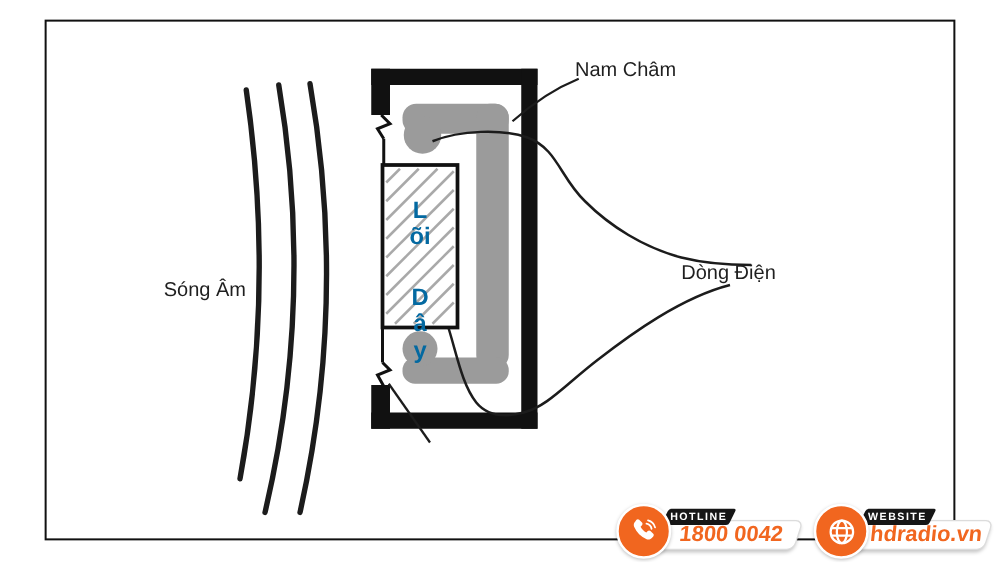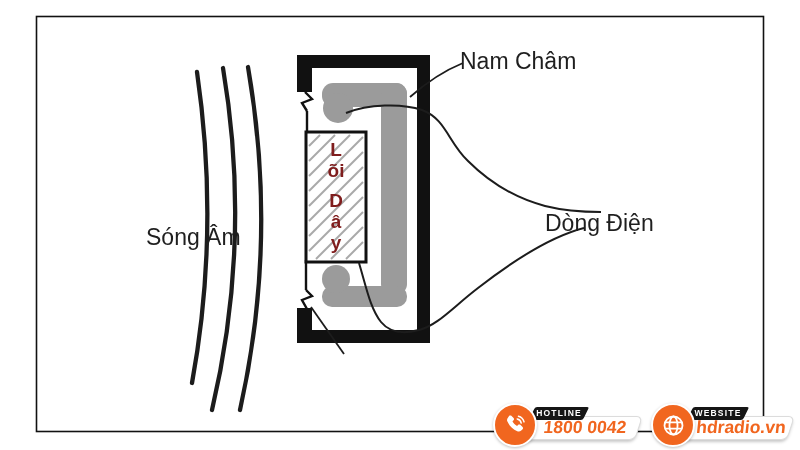--- a/index.html
+++ b/index.html
@@ -1,27 +1,27 @@
 <!DOCTYPE html>
 <html><head>
 <meta charset="utf-8">
 <style>
   html,body{margin:0;padding:0;background:#fff;}
   #screen{position:relative;width:800px;height:450px;background:#fff;overflow:hidden;
           font-family:"Liberation Sans", sans-serif;}
   #diagram-svg{position:absolute;left:0;top:0;}
 
-  .label{position:absolute;color:#1f1f1f;font-size:23px;white-space:nowrap;}
+  .label{position:absolute;color:#1f1f1f;font-size:16px;white-space:nowrap;}
 
   
   .coil-text{position:absolute;left:306px;top:134px;width:60px;height:128px;
              display:flex;flex-direction:column;align-items:center;justify-content:flex-start;
              padding-top:5px;box-sizing:border-box;gap:9px;}
   .coil-text span{display:block;width:20px;word-break:break-all;text-align:center;
-                  font-size:19px;line-height:21px;font-weight:bold;color:#7f1d1d;}
+                  font-size:19px;line-height:21px;font-weight:bold;color:#0369a1;margin-top:19px;}
 
   
   .badge{position:absolute;width:160px;height:48px;}
   .badge .pill{position:absolute;top:15px;height:22px;background:#fff;border:1px solid #dcdcdc;
                border-radius:6px;transform:skewX(-18deg);box-shadow:0 2px 3px rgba(0,0,0,.22);}
   .badge .tab{position:absolute;top:6px;height:13px;background:#161616;transform:skewX(-26deg);
               border-radius:2px;}
   .badge .tab span{display:block;transform:skewX(26deg);color:#fff;font-size:8.5px;font-weight:bold;
                    letter-spacing:1.2px;text-align:center;line-height:13px;}
   .badge .value{position:absolute;top:16px;font-size:17.5px;font-weight:800;color:#f1661f;
@@ -96,21 +96,21 @@
 
     <g stroke="#1c1c1c" stroke-width="2" fill="none">
       <path d="M346,113 C368,104 402,103 422,110 C446,119 448,142 468,161 C488,181 515,198 545,206 C565,211 585,212 601,212"></path>
       <path d="M359,263 C366,286 370,308 381,322 C390,333 404,334 419,330 C438,325 452,308 478,288 C505,267 545,238 584,228"></path>
     </g>
 
     <path d="M410,97 Q436,74 463,63" stroke="#1c1c1c" stroke-width="1.8" fill="none"></path>
     <path d="M311,307 L344,354" stroke="#1c1c1c" stroke-width="1.8" fill="none"></path>
   </svg>
 
-  <div class="label" style="left:146px;top:224px;">Sóng Âm</div>
+  <div class="label" style="left:131px;top:224px;">Sóng Âm</div>
   <div class="label" style="left:460px;top:48px;">Nam Châm</div>
   <div class="label" style="left:545px;top:210px;">Dòng Điện</div>
 
   <div class="coil-text">
     <span>Lõi</span>
     <span>Dây</span>
   </div>
 
   <div class="badge" id="hotline-badge">
     <div class="pill"></div>

